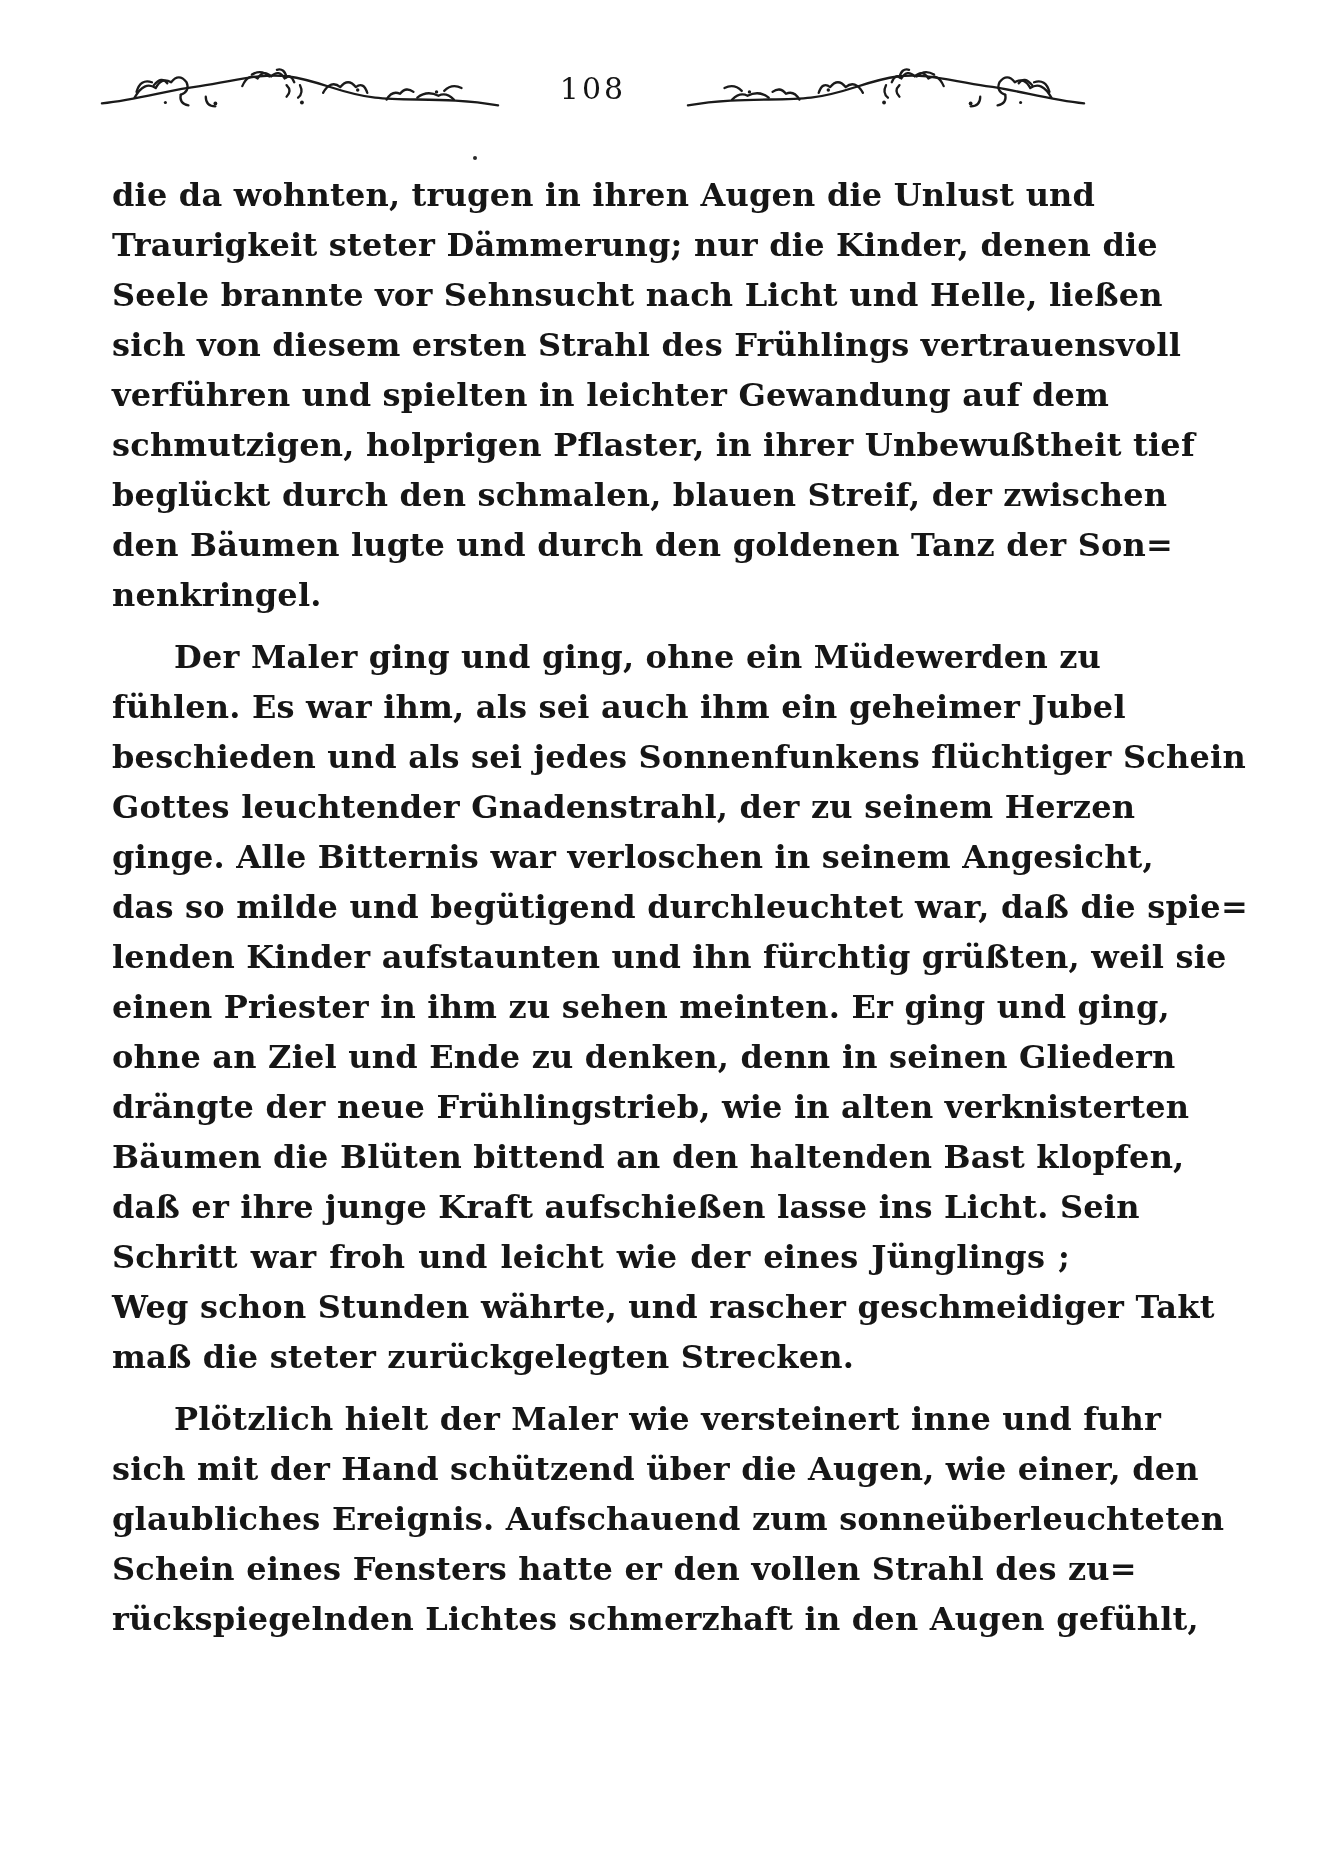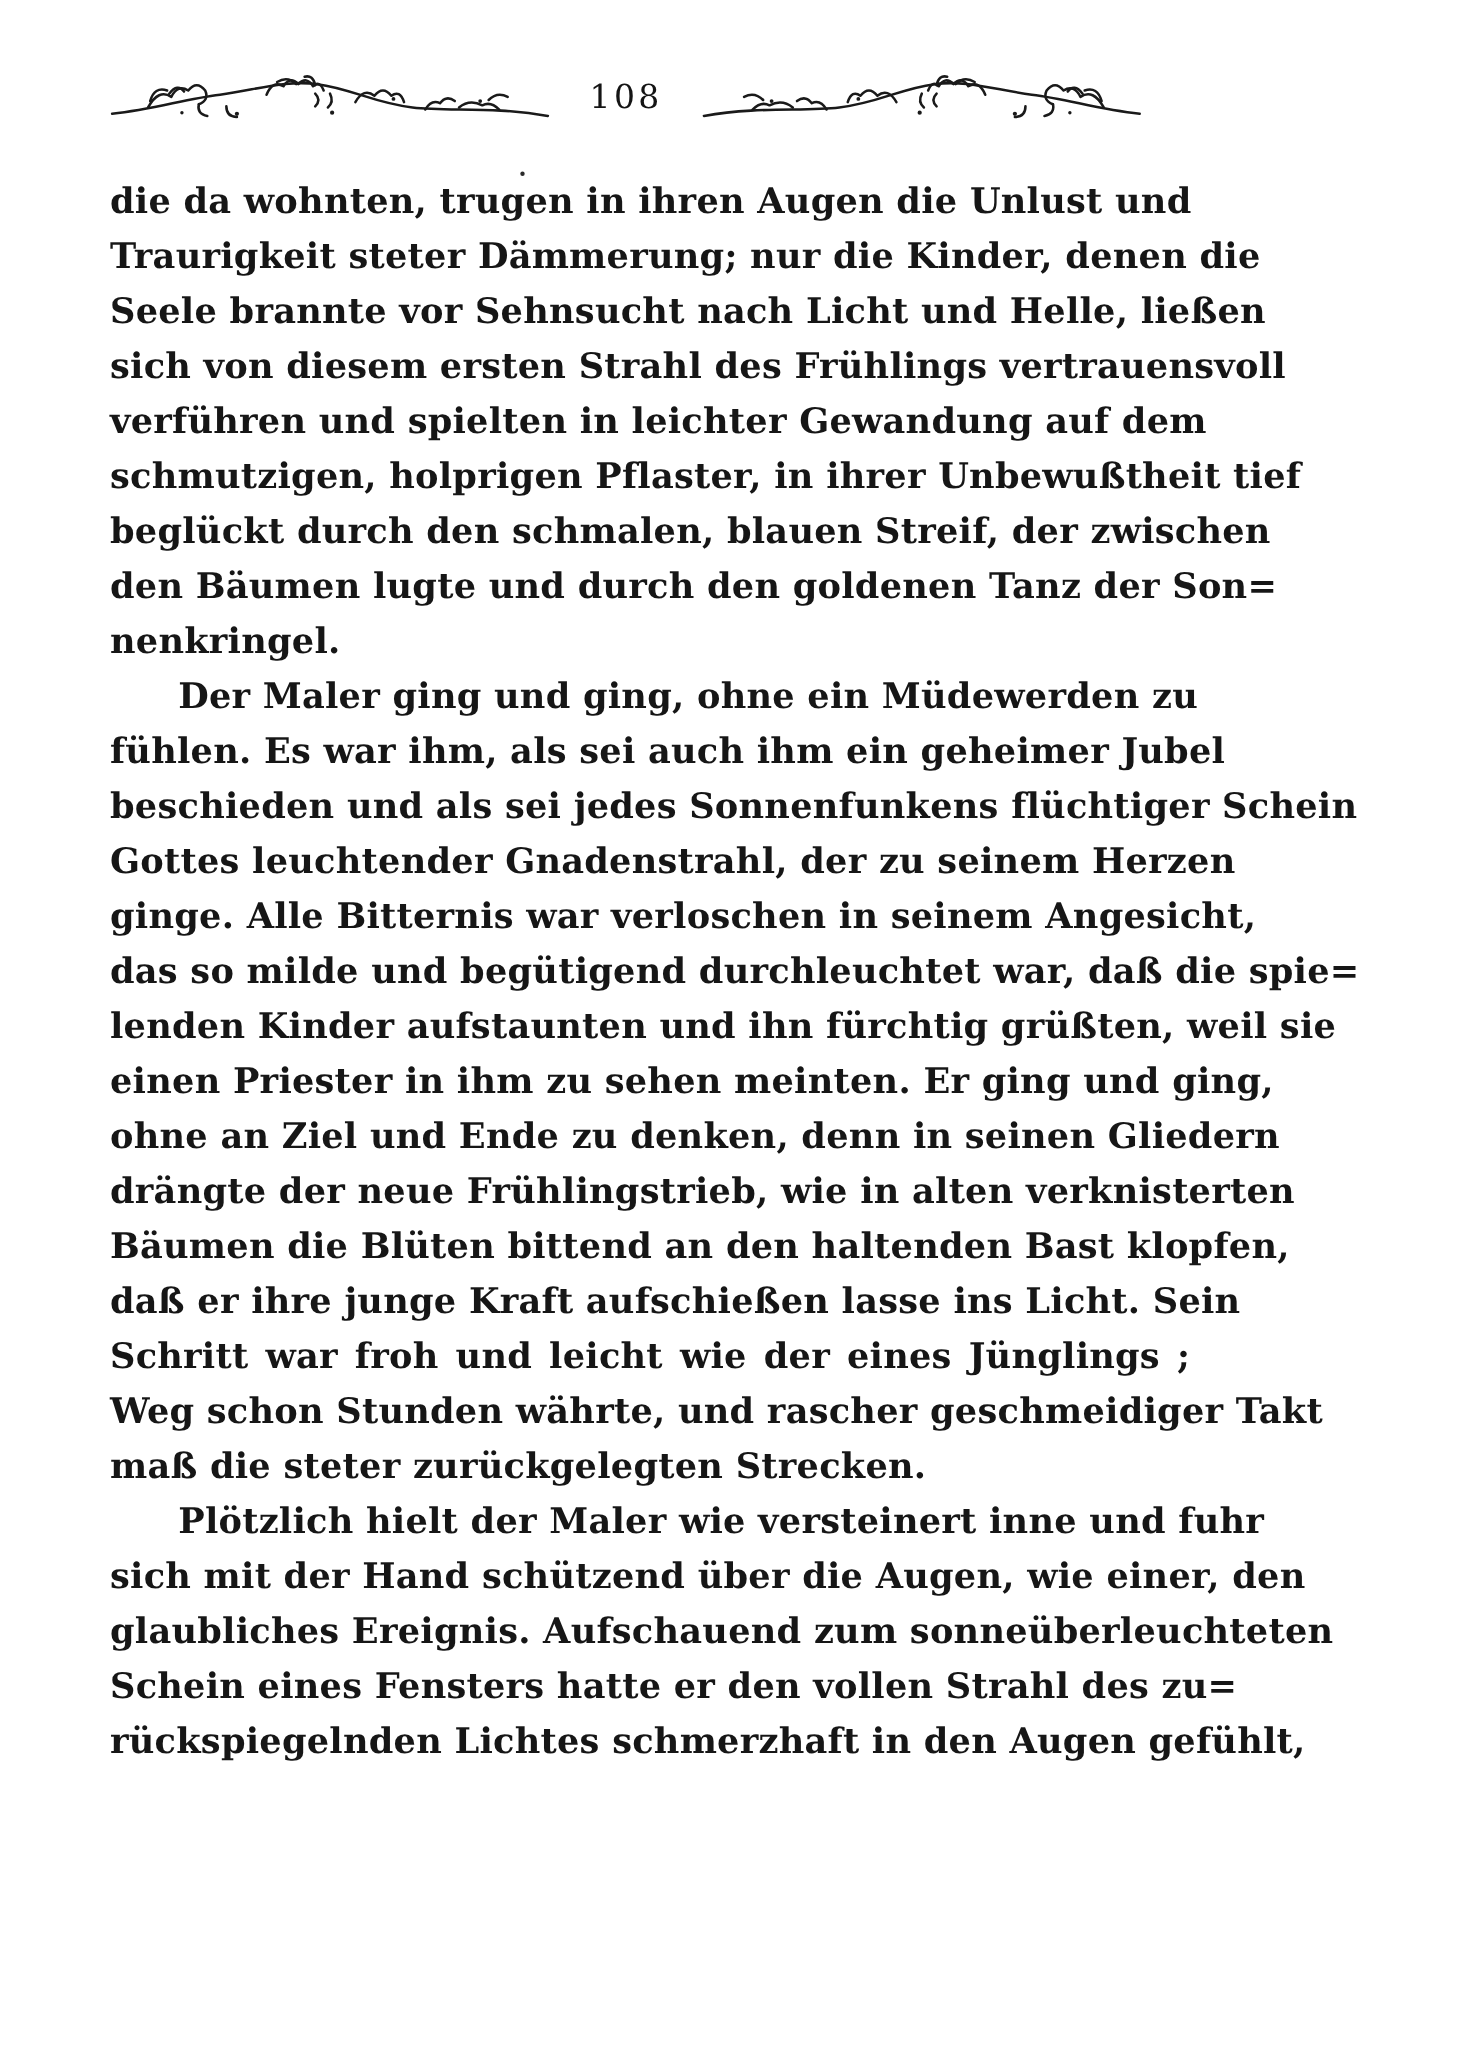--- a/index.html
+++ b/index.html
@@ -17,21 +17,21 @@
     color: #161616;
   }
   .page-header {
     position: absolute;
     top: 60px;
     left: 96px;
     width: 994px;
     height: 58px;
     display: flex;
     align-items: center;
-    justify-content: flex-start;
+    justify-content: space-between;
     gap: 26px;
   }
   .orn {
     width: 408px;
     height: 50px;
     flex: 0 0 auto;
   }
   .orn.flip { transform: scaleX(-1); }
   .page-number {
     font-size: 30px;
@@ -50,21 +50,21 @@
     height: 4px;
     border-radius: 50%;
     background: #2a2a2a;
   }
   .text-block {
     position: absolute;
     left: 100px;
     top: 158px;
     width: 982px;
   }
-  .para { margin: 0; padding: 0; }
+  .para { margin: 12px; padding: 0; }
   .line {
     height: 50px;
     line-height: 50px;
     font-size: 32px;
     font-weight: 700;
     text-align: justify;
     text-align-last: justify;
     white-space: nowrap;
     letter-spacing: 0.2px;
   }

